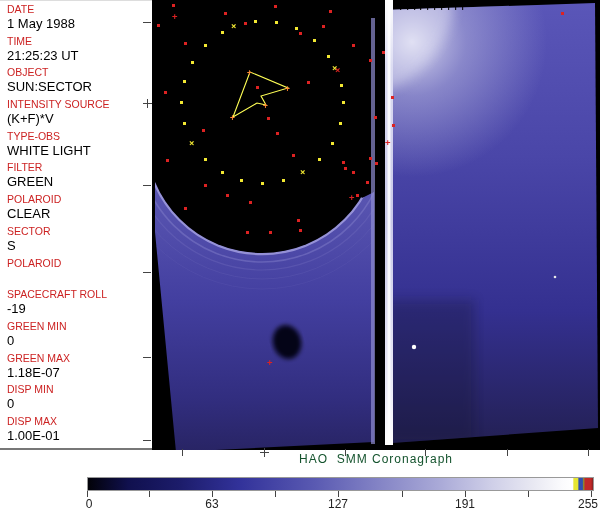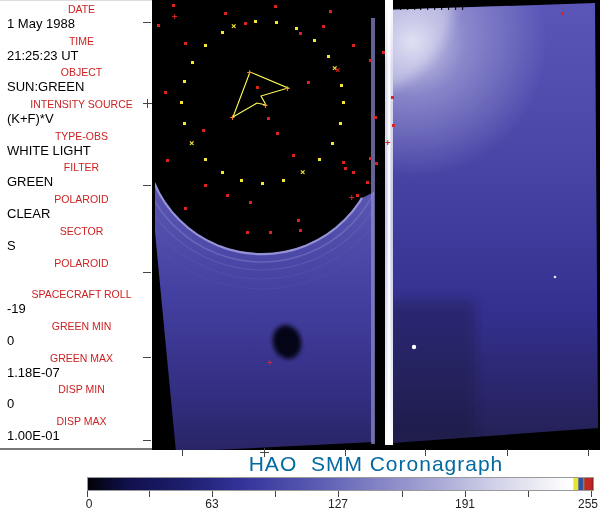--- a/index.html
+++ b/index.html
@@ -4,40 +4,40 @@
 <style>
   html,body{margin:0;padding:0;background:#ffffff;}
   body{width:600px;height:512px;position:relative;overflow:hidden;
        font-family:"Liberation Sans","DejaVu Sans",sans-serif;}
 
   
   #sidebar{position:absolute;left:0;top:0;width:149px;height:445px;background:#ffffff;
            border-right:2px solid #555;border-bottom:2px solid #777;border-top:1px solid #ddd;
            padding:2px 0 0 7px;box-sizing:content-box;}
   .field{height:31.7px;overflow:hidden;}
-  .field .lbl{font-size:10.5px;line-height:13px;color:#cc2222;letter-spacing:0px;white-space:nowrap;text-align:center;}
+  .field .lbl{font-size:10.5px;line-height:13px;color:#cc2222;letter-spacing:0px;white-space:nowrap;}
   .field .val{font-size:13px;line-height:15px;color:#000;white-space:nowrap;}
 
   
   #image-area{position:absolute;left:152px;top:0;width:448px;height:450px;background:#000;overflow:hidden;}
   #image-area svg{position:absolute;left:0;top:0;}
   #dot-layer{position:absolute;left:0;top:0;width:448px;height:450px;}
   .dot{position:absolute;width:3px;height:3px;}
   .glyph{position:absolute;font-family:"DejaVu Sans Mono",monospace;font-size:9px;line-height:9px;font-weight:bold;}
 
   
   .tick-h{position:absolute;width:8px;height:1px;background:#444;}
   .tick-v{position:absolute;width:1px;height:7px;background:#444;}
   .cross{position:absolute;width:9px;height:9px;}
   .cross::before{content:"";position:absolute;left:0;top:4px;width:9px;height:1px;background:#444;}
   .cross::after{content:"";position:absolute;left:4px;top:0;width:1px;height:9px;background:#444;}
 
   
   #title{position:absolute;left:152px;top:452px;width:448px;text-align:center;
-         font-size:21px;letter-spacing:1px;color:#0369a1;white-space:pre;}
+         font-size:12px;letter-spacing:1px;color:#14532d;white-space:pre;}
 
   
   #colorbar{position:absolute;left:87px;top:477px;width:505px;height:12px;
             border:1px solid #999;
             background:linear-gradient(to right,
               #020208 0%, #10104e 8%, #1c1c6a 18%, #32329a 30%, #5a5ab2 45%,
               #8585c6 58%, #ababd8 70%, #cfcfe8 80%, #e8e8f2 88%, #fbfbfd 94%,
               #ffffff 96.0%, #e6e632 96.2%, #e6e632 97.0%, #3050b0 97.2%, #3050b0 97.9%,
               #8a8a30 98.1%, #c22828 98.5%, #c22828 99.6%, #802020 100%);}
   .cb-tick{position:absolute;top:491px;width:1px;height:6px;background:#444;}
@@ -51,21 +51,21 @@
   <div class="field">
     <div class="lbl">DATE</div>
     <div class="val">1 May 1988</div>
   </div>
   <div class="field">
     <div class="lbl">TIME</div>
     <div class="val">21:25:23 UT</div>
   </div>
   <div class="field">
     <div class="lbl">OBJECT</div>
-    <div class="val">SUN:GREEN</div>
+    <div class="val">SUN:SECTOR</div>
   </div>
   <div class="field">
     <div class="lbl">INTENSITY SOURCE</div>
     <div class="val">(K+F)*V</div>
   </div>
   <div class="field">
     <div class="lbl">TYPE-OBS</div>
     <div class="val">WHITE LIGHT</div>
   </div>
   <div class="field">

